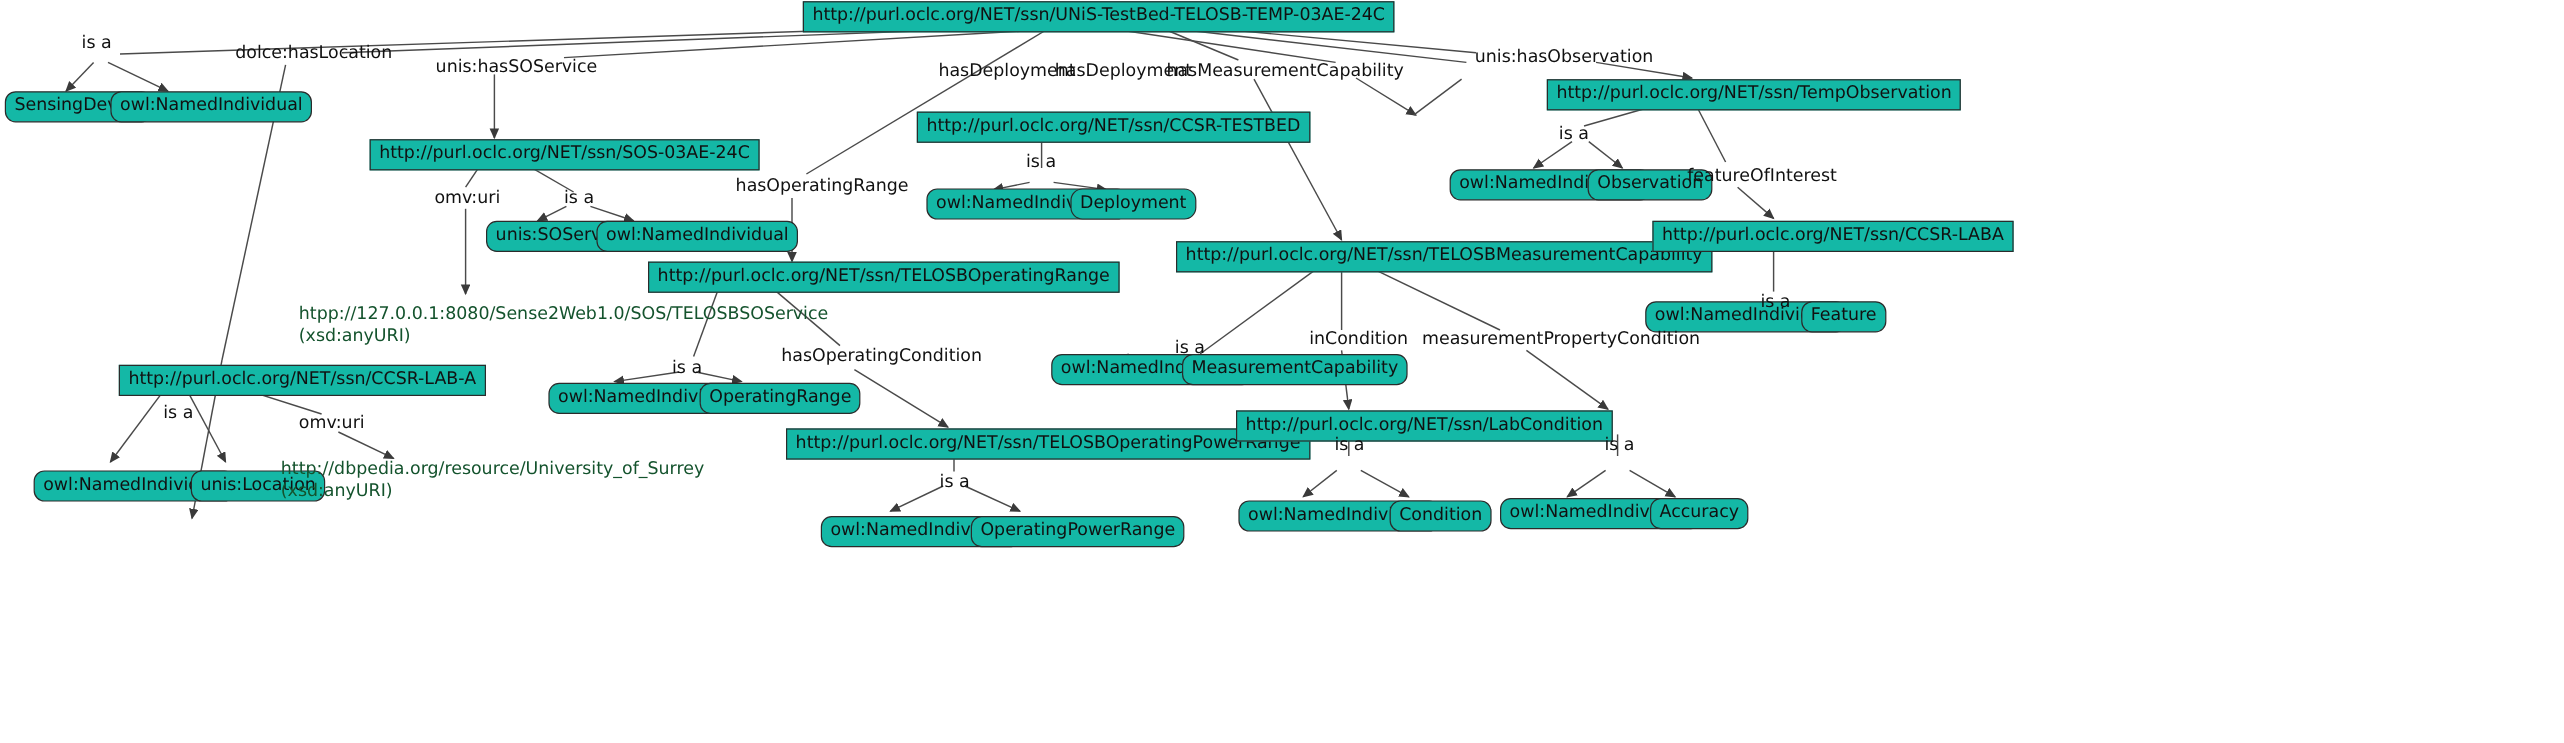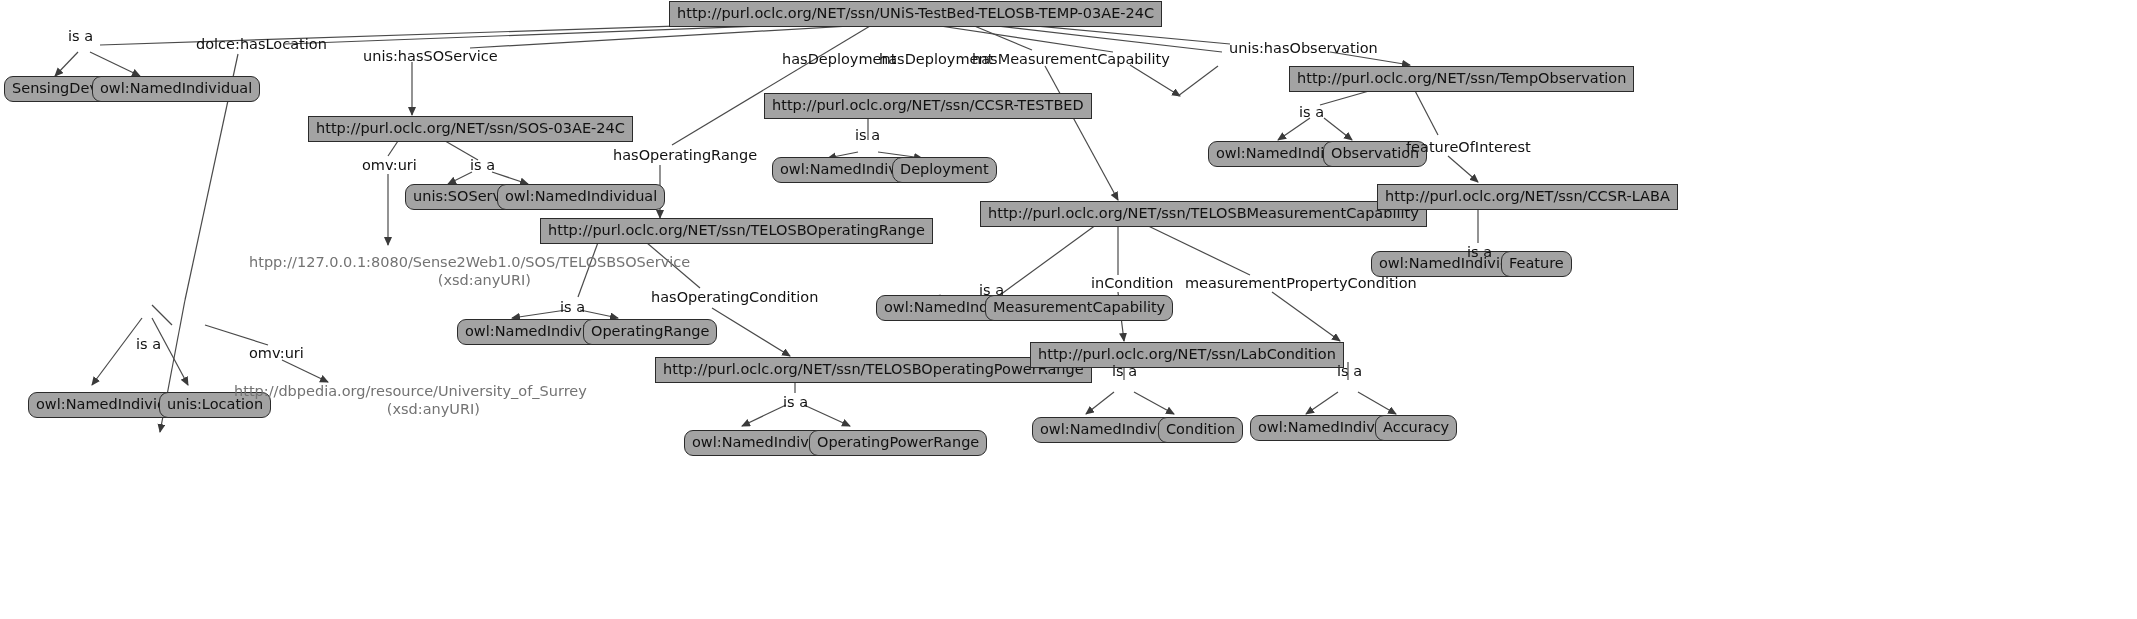--- a/index.html
+++ b/index.html
@@ -18,21 +18,21 @@
   svg#edges {
     position: absolute;
     left: 0; top: 0;
     width: 2137px;
     height: 619px;
     pointer-events: none;
   }
   .node {
     position: absolute;
     box-sizing: border-box;
-    background: #a3a3a3;
+    background: #14b8a6;
     border: 1.4px solid #2b2b2b;
     color: #111111;
     font-size: 14.5px;
     line-height: 1;
     white-space: nowrap;
     padding: 4px 7px 5px 7px;
     text-align: center;
   }
   .node.uri {
     border-radius: 0px;
@@ -45,23 +45,23 @@
     font-size: 14.5px;
     color: #111111;
     white-space: nowrap;
     background: transparent;
     line-height: 1.15;
     text-align: center;
   }
   .lit {
     position: absolute;
     font-size: 14.5px;
-    color: #737373;
+    color: #14532d;
     white-space: nowrap;
-    text-align: right;
+    text-align: left;
     line-height: 1.25;
   }
 </style>
 </head>
 <body>
 
 <div id="canvas">
 
   <svg id="edges" viewBox="0 0 2137 619">
     <defs>
@@ -162,20 +162,21 @@
   <div class="node cls" style="left:4px; top:76px;">SensingDevice</div>
 
   <div class="node cls" style="left:92px; top:76px;">owl:NamedIndividual</div>
 
   <div class="node uri" style="left:308px; top:116px;">http://purl.oclc.org/NET/ssn/SOS-03AE-24C</div>
 
   <div class="node cls" style="left:405px; top:184px;">unis:SOService</div>
 
   <div class="node cls" style="left:497px; top:184px;">owl:NamedIndividual</div>
 
+  <div class="node uri" style="left:99px; top:304px;">http://purl.oclc.org/NET/ssn/CCSR-LAB-A</div>
 
   <div class="node cls" style="left:28px; top:392px;">owl:NamedIndividual</div>
 
   <div class="node cls" style="left:159px; top:392px;">unis:Location</div>
 
   <div class="node uri" style="left:540px; top:218px;">http://purl.oclc.org/NET/ssn/TELOSBOperatingRange</div>
 
   <div class="node cls" style="left:457px; top:319px;">owl:NamedIndividual</div>
 
   <div class="node cls" style="left:583px; top:319px;">OperatingRange</div>

